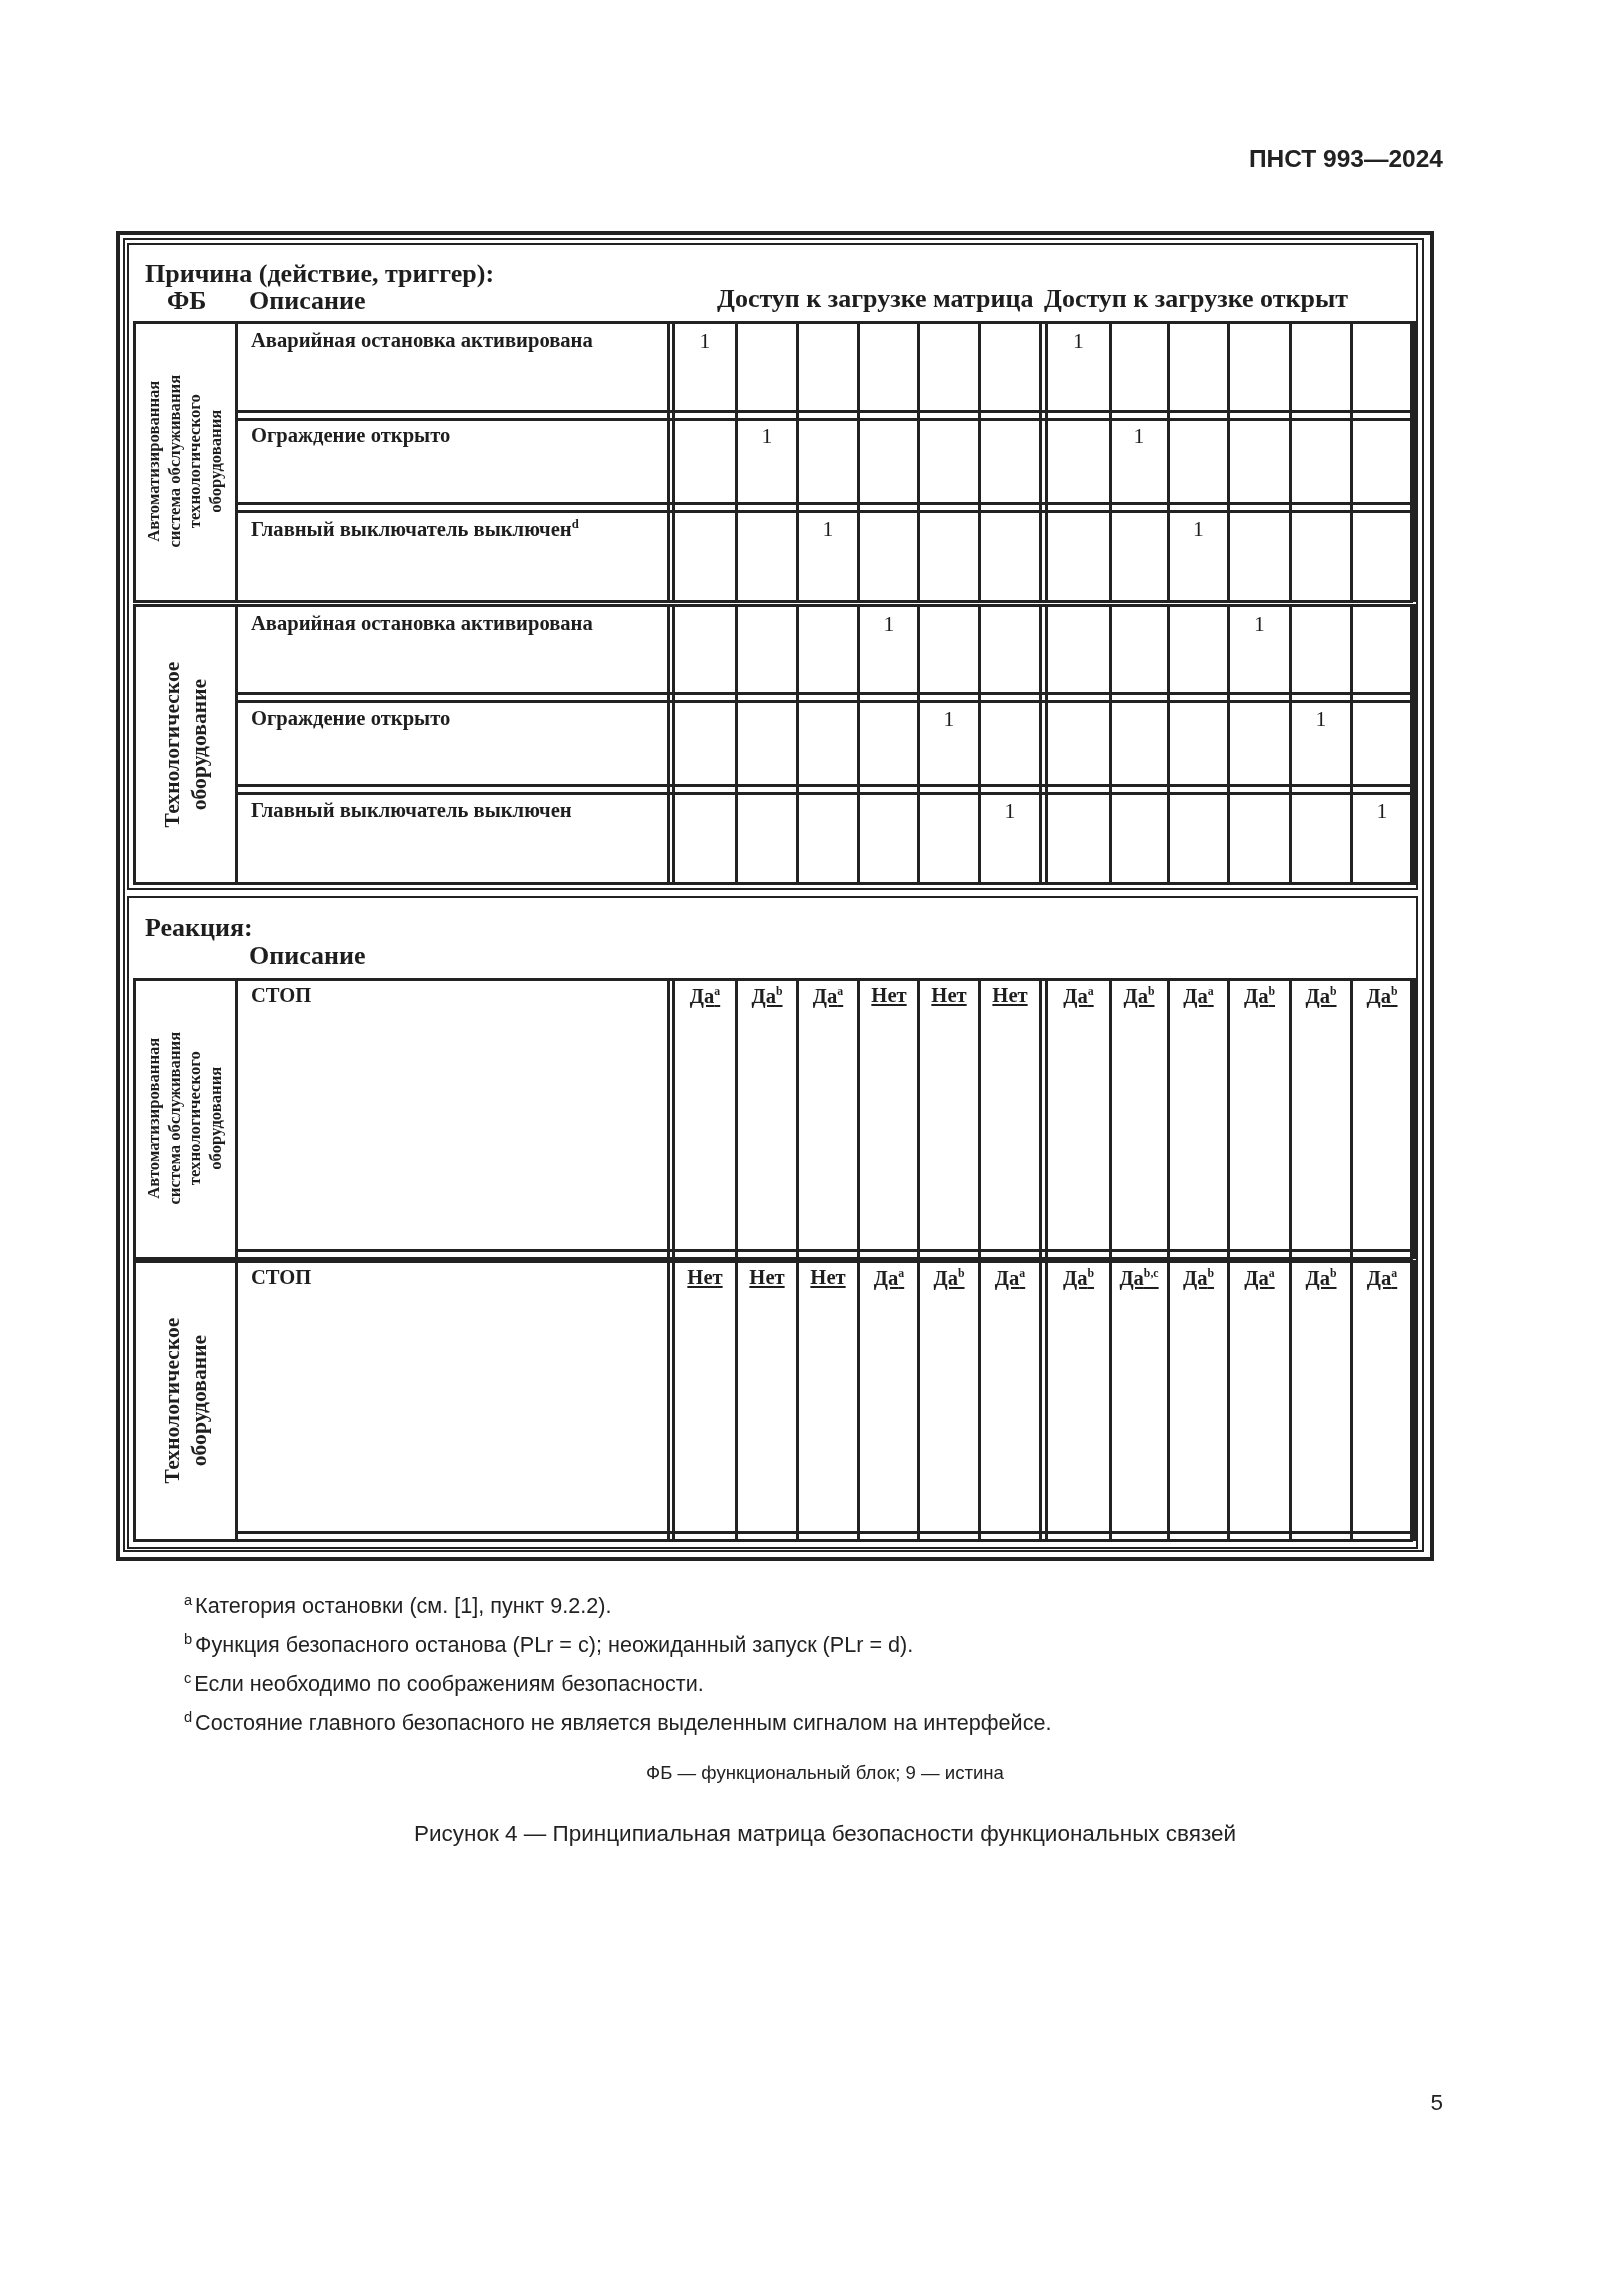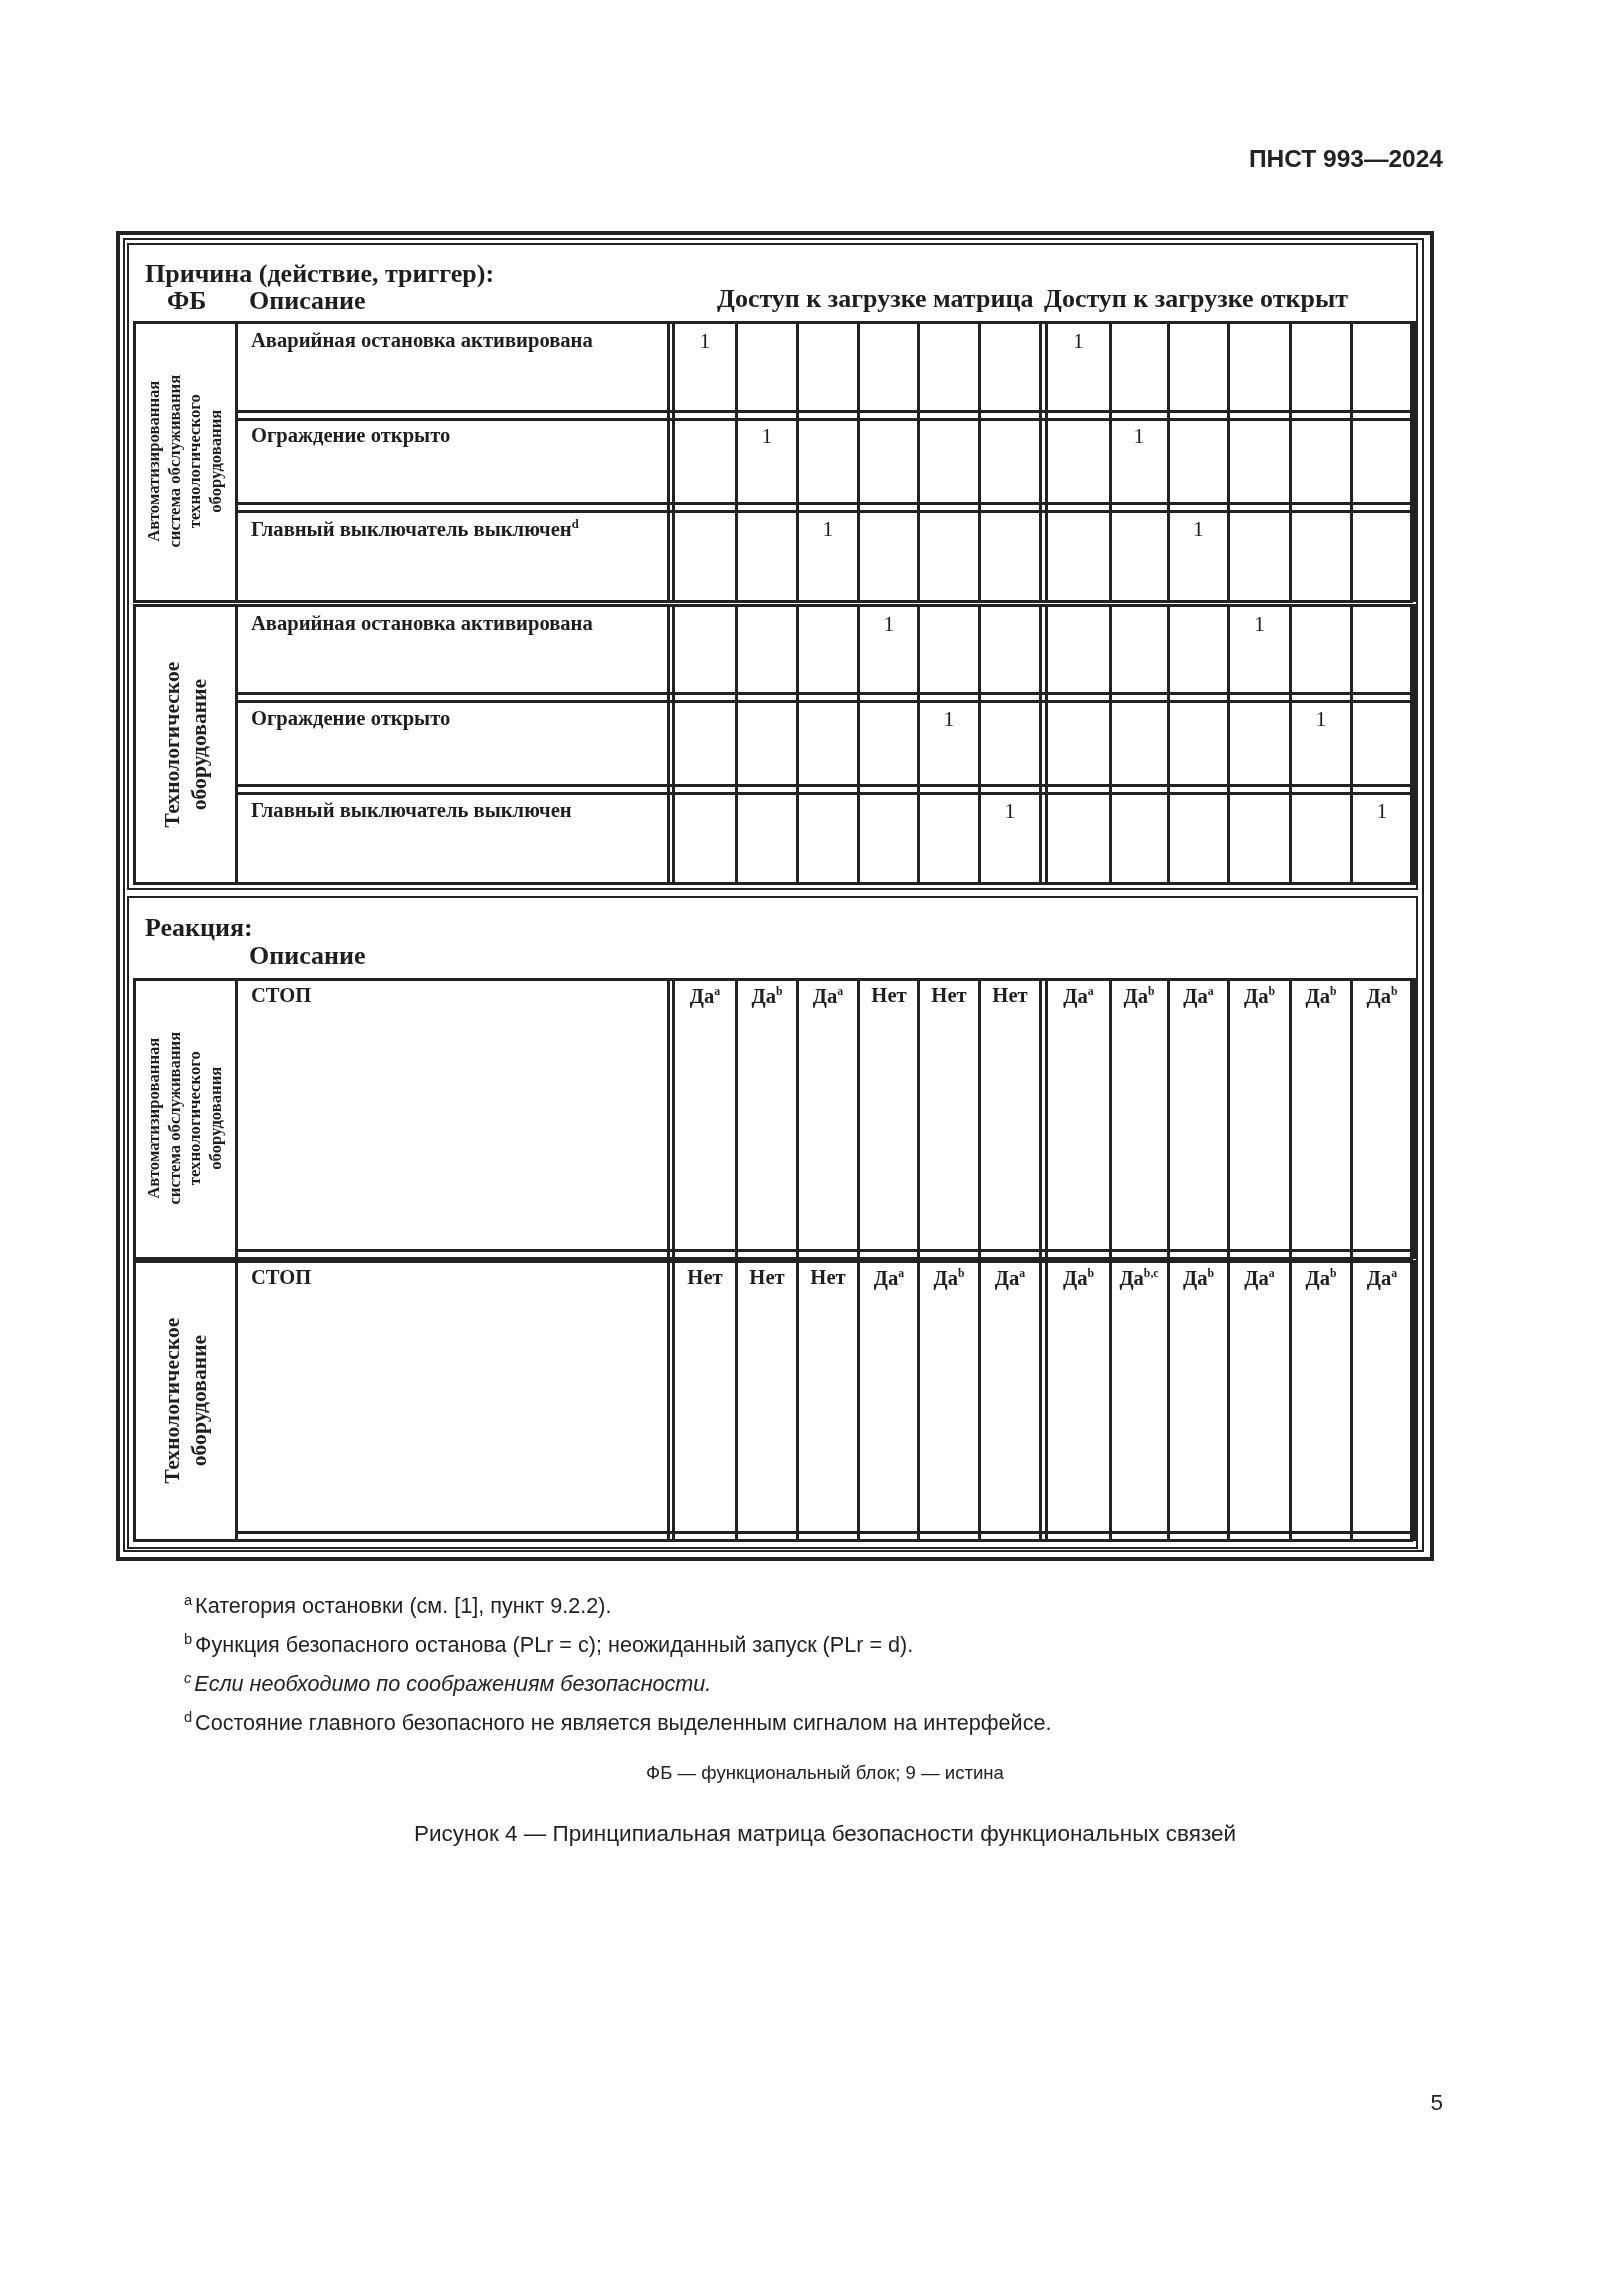--- a/index.html
+++ b/index.html
@@ -20,21 +20,21 @@
 
   .fb-label { position:absolute; display:flex; align-items:center; justify-content:center; }
   .fb-label .rot { transform:rotate(-90deg); white-space:nowrap; text-align:center;
     font-family:"Liberation Serif", serif; font-weight:bold; color:#1e1e1e; }
   .rot.small { font-size:16.7px; line-height:20.6px; }
   .rot.big { font-size:21.6px; line-height:26.5px; }
 
   .desc { position:absolute; font-family:"Liberation Serif", serif; font-weight:bold; font-size:20.6px; color:#1e1e1e; white-space:nowrap; }
   .desc sup { font-size:12.7px; }
   .cell-val { position:absolute; font-family:"Liberation Serif", serif; font-size:21.6px; color:#1e1e1e; text-align:center; }
-  .resp-val { position:absolute; font-family:"Liberation Serif", serif; font-weight:bold; font-size:20.6px; color:#1e1e1e; white-space:nowrap; text-align:center; }
+  .resp-val { position:absolute; font-family:"Liberation Serif", serif; font-weight:bold; font-size:20.6px; color:#1e1e1e; white-space:nowrap; text-align:center;text-decoration:underline; }
   .resp-val sup { font-size:11.8px; }
 
   .note { position:absolute; left:184px; font-family:"Liberation Sans", sans-serif; font-size:21.6px; color:#222; white-space:nowrap; }
   .note sup { font-size:14.7px; margin-right:2.9px; }
   .center-line { position:absolute; left:0; width:1621px; text-align:center; font-family:"Liberation Sans", sans-serif; color:#222; }
 </style>
 </head>
 <body>
 
 <div class="doc-code">ПНСТ 993—2024</div>
@@ -213,20 +213,20 @@
     <div class="resp-val" style="left:1048px;top:1266px;width:61px;"><span>Да</span><sup>b</sup></div>
     <div class="resp-val" style="left:1111px;top:1266px;width:56px;"><span>Да</span><sup>b,c</sup></div>
     <div class="resp-val" style="left:1170px;top:1266px;width:57px;"><span>Да</span><sup>b</sup></div>
     <div class="resp-val" style="left:1230px;top:1266px;width:59px;"><span>Да</span><sup>a</sup></div>
     <div class="resp-val" style="left:1292px;top:1266px;width:58px;"><span>Да</span><sup>b</sup></div>
     <div class="resp-val" style="left:1353px;top:1266px;width:58px;"><span>Да</span><sup>a</sup></div>
   </div>
 
 <div class="note" style="top:1592px;"><sup>a</sup><span>Категория остановки (см. [1], пункт 9.2.2).</span></div>
 <div class="note" style="top:1631px;"><sup>b</sup><span>Функция безопасного останова (PLr = c); неожиданный запуск (PLr = d).</span></div>
-<div class="note" style="top:1670px;font-style:italic;"><sup>c</sup><span>Если необходимо по соображениям безопасности.</span></div>
+<div class="note" style="top:1670px;"><sup>c</sup><span>Если необходимо по соображениям безопасности.</span></div>
 <div class="note" style="top:1709px;"><sup>d</sup><span>Состояние главного безопасного не является выделенным сигналом на интерфейсе.</span></div>
 
 <div class="center-line" style="top:1762px;font-size:18.6px;padding-left:29px;box-sizing:border-box;">ФБ — функциональный блок; 9 — истина</div>
 <div class="center-line" style="top:1821px;font-size:22.5px;padding-left:29px;box-sizing:border-box;">Рисунок 4 — Принципиальная матрица безопасности функциональных связей</div>
 
 <div class="page-num">5</div>
 
 
 </body></html>

